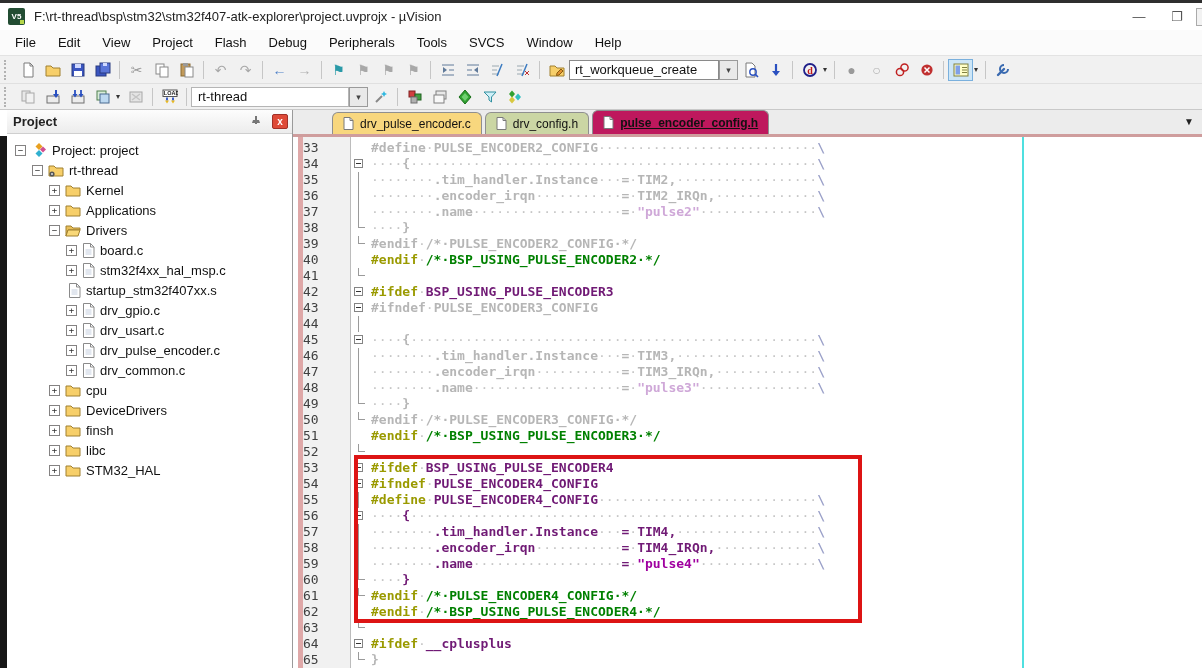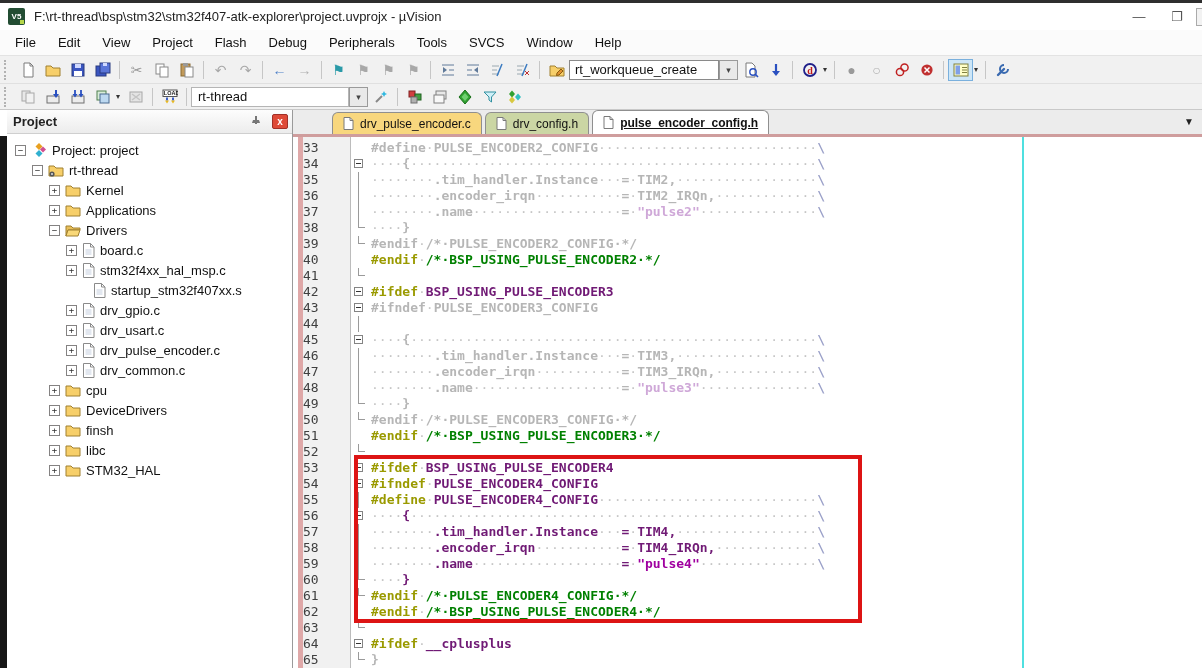--- a/index.html
+++ b/index.html
@@ -452,21 +452,21 @@
         <span class="expander">+</span>
         <span class="ticon">
           <svg width="13" height="15" viewBox="0 0 13 15">
             <path d="M1.5 .5h7l3.5 3.5v10.5h-10.5z" fill="#fff" stroke="#8a8a8a"></path>
             <path d="M8.5 .5v3.5H12" fill="none" stroke="#8a8a8a"></path>
             <path d="M3.5 7h6M3.5 9h6M3.5 11h6" stroke="#c4cede"></path>
           </svg>
         </span>
         <span class="tlabel">stm32f4xx_hal_msp.c</span>
       </div>
-      <div class="trow" style="padding-left: 70px;">
+      <div class="trow" style="padding-left: 45px;">
         <span class="expspace"></span>
         <span class="ticon">
           <svg width="13" height="15" viewBox="0 0 13 15">
             <path d="M1.5 .5h7l3.5 3.5v10.5h-10.5z" fill="#fff" stroke="#8a8a8a"></path>
             <path d="M8.5 .5v3.5H12" fill="none" stroke="#8a8a8a"></path>
             <path d="M3.5 7h6M3.5 9h6M3.5 11h6" stroke="#c4cede"></path>
           </svg>
         </span>
         <span class="tlabel">startup_stm32f407xx.s</span>
       </div>
@@ -575,21 +575,21 @@
       </div>
       <div class="tab" style="background: rgb(203, 214, 164);">
         <span style="display: flex;">
           <svg width="11" height="13" viewBox="0 0 11 13">
             <path d="M1 .5h6l3 3v9H1z" fill="#fff" stroke="#7a7a7a"></path>
             <path d="M7 .5v3h3" fill="none" stroke="#7a7a7a"></path>
           </svg>
         </span>
         <span class="tablabel">drv_config.h</span>
       </div>
-      <div class="tab active" style="background: #ffffff;">
+      <div class="tab active" style="background: #be185d;">
         <span style="display: flex;">
           <svg width="11" height="13" viewBox="0 0 11 13">
             <path d="M1 .5h6l3 3v9H1z" fill="#fff" stroke="#7a7a7a"></path>
             <path d="M7 .5v3h3" fill="none" stroke="#7a7a7a"></path>
           </svg>
         </span>
         <span class="tablabel">pulse_encoder_config.h</span>
       </div>
     </div>
   <div class="taboverflow">▼</div>

